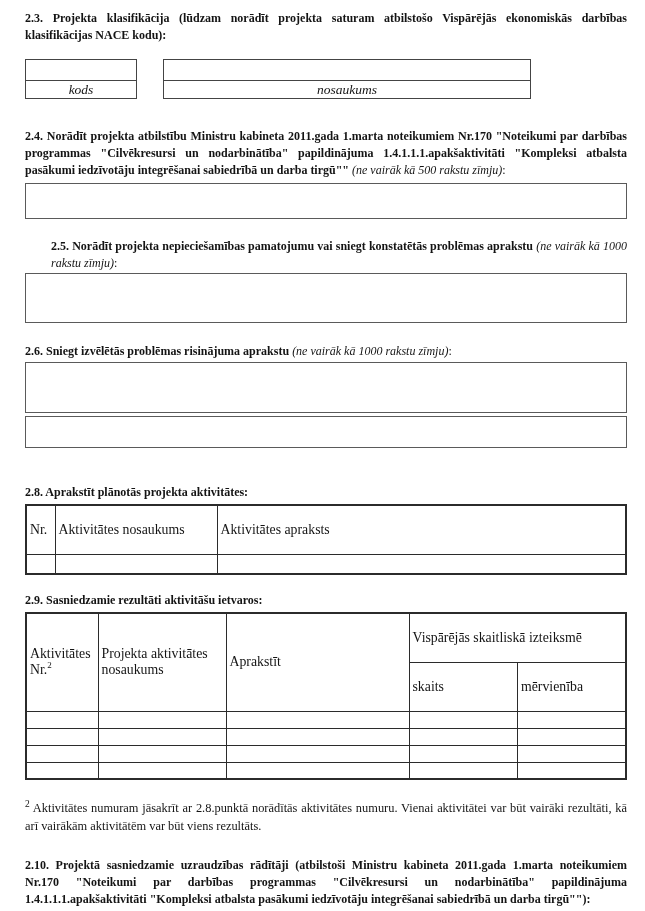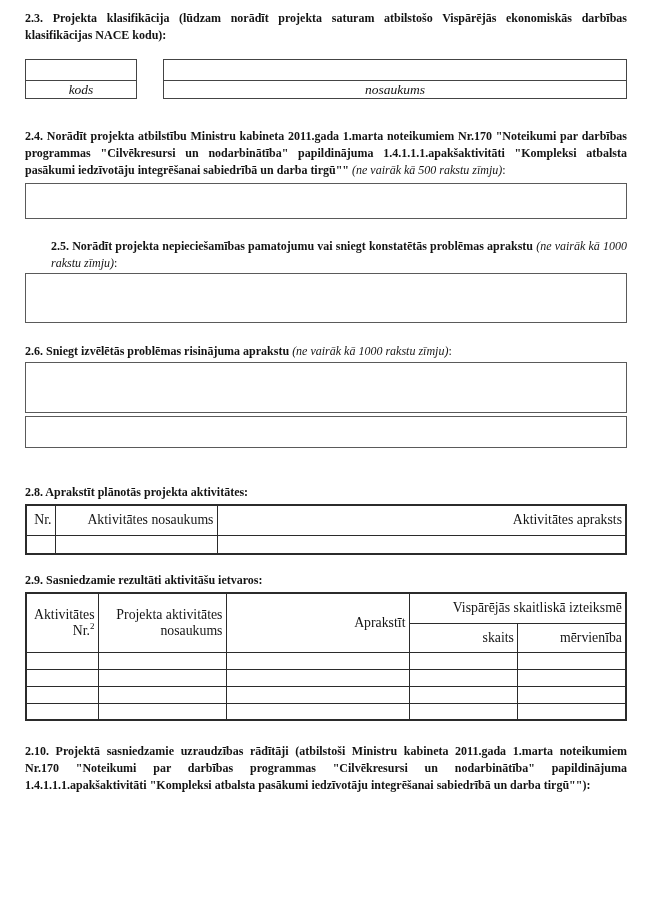--- a/index.html
+++ b/index.html
@@ -47,21 +47,21 @@
   .h27  { margin-top:37px; }
   .h28  { margin-top:36px; }
   .h29  { margin-top:17px; }
   .h210 { margin-top:22px; }
 
   
   .t { width:602px; table-layout:fixed; border:2px solid #2b2b2b; margin-top:3px; }
   .t th, .t td { border:1px solid #2b2b2b; }
   .t th {
     font-weight:normal; font-size:13.8px; line-height:16px;
-    text-align:right; vertical-align:middle; padding:6px 3px;font-family:Liberation Serif, serif;
+    text-align:left; vertical-align:middle; padding:16px 3px;font-family:Liberation Serif, serif;
   }
   .t28 th { height:30px; }
   .t28 td { height:19px; }
   .t29 thead tr.gr th { height:30px; }
   .t29 thead tr.sub th { height:27px; }
   .t29 td { height:17px; }
   sup { font-size:9px; line-height:0; }
 
   .footnote {
     margin-top:19px;
@@ -81,21 +81,21 @@
     <table class="mini" style="width:112px">
       <tbody>
         <tr>
             <td class="mini-input"></td>
           </tr>
         <tr>
             <td class="mini-label">kods</td>
           </tr>
       </tbody>
     </table>
-    <table class="mini" style="width:464px">
+    <table class="mini" style="width:368px">
       <tbody>
         <tr>
             <td class="mini-input"></td>
           </tr>
         <tr>
             <td class="mini-label">nosaukums</td>
           </tr>
       </tbody>
     </table>
   </div>
@@ -168,16 +168,17 @@
         <tr>
           <td></td>
           <td></td>
           <td></td>
           <td></td>
           <td></td>
         </tr>
       </tbody>
   </table>
 
+  <p class="footnote"><sup>2</sup> <span>Aktivitātes numuram jāsakrīt ar 2.8.punktā norādītās aktivitātes numuru. Vienai aktivitātei var būt vairāki rezultāti, kā arī vairākām aktivitātēm var būt viens rezultāts.</span></p>
 
   <p class="h h210">2.10. Projektā sasniedzamie uzraudzības rādītāji (atbilstoši Ministru kabineta 2011.gada 1.marta noteikumiem Nr.170 "Noteikumi par darbības programmas "Cilvēkresursi un nodarbinātība" papildinājuma 1.4.1.1.1.apakšaktivitāti "Kompleksi atbalsta pasākumi iedzīvotāju integrēšanai sabiedrībā un darba tirgū""):</p>
 
 </div>
 
 </body></html>

